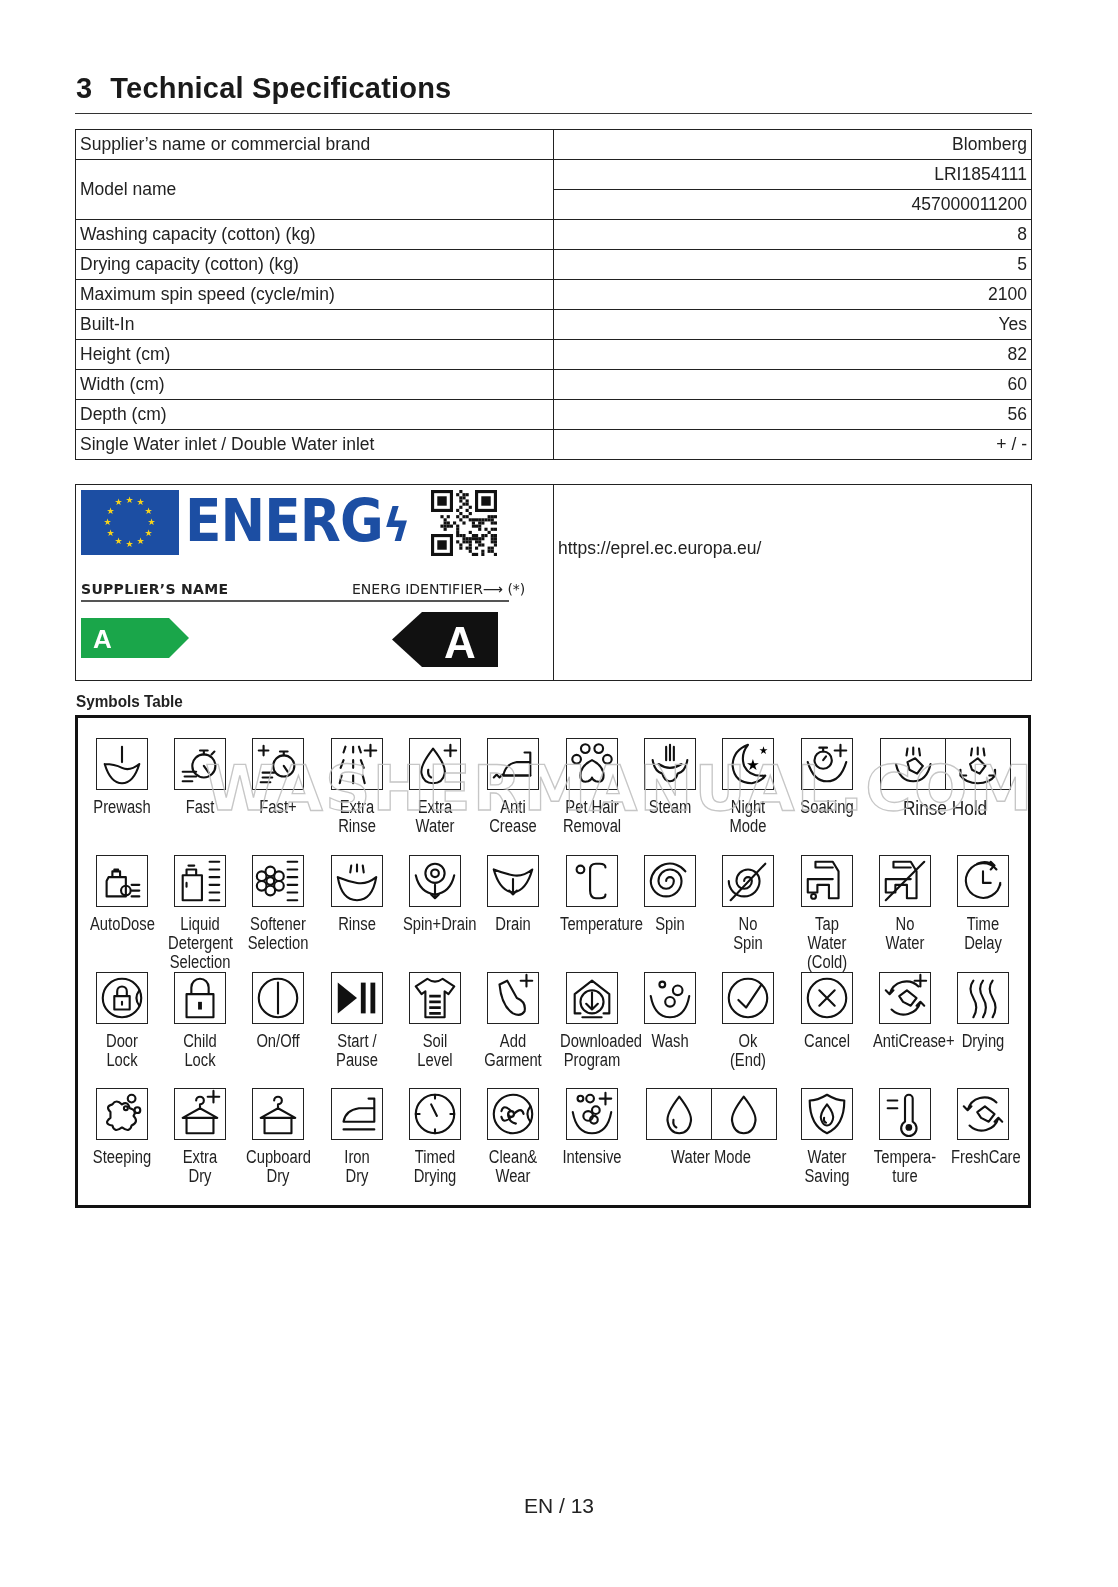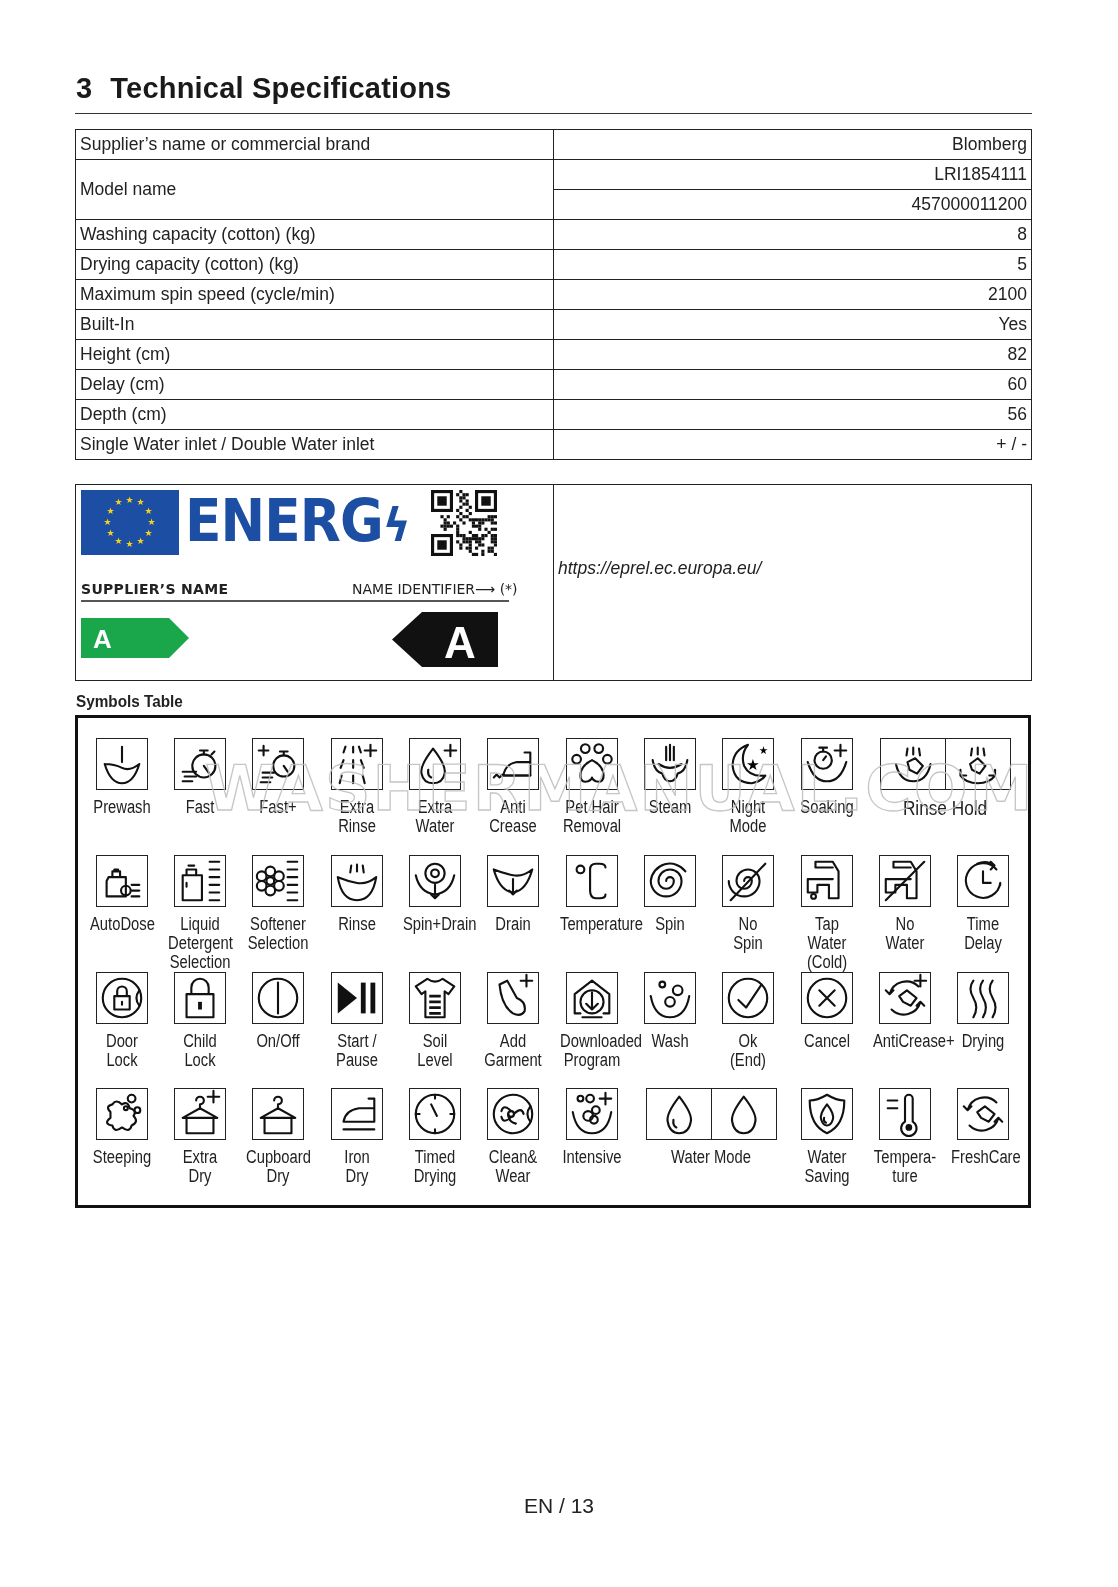--- a/index.html
+++ b/index.html
@@ -19,21 +19,21 @@
   .eu-flag { position: absolute; left: 5px; top: 5px; width: 98px; height: 65px; background: #1c4ea3; }
   .eu-flag .star { position: absolute; color: #f6d21c; font-size: 9px; line-height: 9px; }
   .energ-word { position: absolute; left: 109px; top: 2px; font-size: 58px; font-weight: bold; color: #1c4ea3; letter-spacing: -1px; font-family: "DejaVu Sans", sans-serif; transform: scaleX(0.92); transform-origin: left; }
   .qr { position: absolute; left: 355px; top: 5px; width: 66px; height: 66px; }
   .supplier-lbl { position: absolute; left: 5px; top: 96px; font-size: 14px; font-weight: bold; font-family: "DejaVu Sans", sans-serif; letter-spacing: 0.3px; }
   .model-lbl { position: absolute; left: 276px; top: 96px; font-size: 14px; font-family: "DejaVu Sans", sans-serif; }
   .model-lbl-rule { position: absolute; left: 5px; top: 115px; width: 428px; height: 1.5px; background: #555; }
   .class-green { position: absolute; left: 5px; top: 133px; width: 108px; height: 40px; }
   .class-black { position: absolute; left: 316px; top: 127px; width: 106px; height: 55px; }
   .energy-right { position: absolute; left: 482px; top: 48px; width: 470px; font-size: 17.5px; line-height: 22px; color: #222; }
-  .energy-right .url { margin-top: 24px; display: block; font-style: italic; }
+  .energy-right .url { margin-top: 4px; display: block; }
 
   .symbols-title { position: absolute; left: 76px; top: 692px; font-size: 17px; font-weight: bold; font-family: "Liberation Sans Narrow", "Liberation Sans", sans-serif; transform: scaleX(0.9); transform-origin: left; }
   .symbols-box { position: absolute; left: 75px; top: 715px; width: 956px; height: 493px; border: 3px solid #111; box-sizing: border-box; }
   .sym { position: absolute; width: 78px; text-align: center; }
   .sym .ico { width: 52px; height: 52px; border: 1.5px solid #222; margin: 0 auto; box-sizing: border-box; display: block; background: #fff; }
   .sym .ico svg { width: 100%; height: 100%; display: block; }
   .sym .lab { font-family: "Liberation Sans", sans-serif; font-size: 18px; line-height: 19px; color: #222; transform: scaleX(0.82); margin-top: 8px; white-space: pre-line; }
   .sym.wide { width: 132px; }
   .sym.wide .ico { width: 131px; }
   .sym.wide .ico svg { width: 50%; float: left; }
@@ -75,21 +75,21 @@
   </tr>
   <tr>
     <td class="lbl">Built-In</td>
     <td class="val">Yes</td>
   </tr>
   <tr>
     <td class="lbl">Height (cm)</td>
     <td class="val">82</td>
   </tr>
   <tr>
-    <td class="lbl">Delay (cm)</td>
+    <td class="lbl">Width (cm)</td>
     <td class="val">60</td>
   </tr>
   <tr>
     <td class="lbl">Depth (cm)</td>
     <td class="val">56</td>
   </tr>
   <tr>
     <td class="lbl">Single Water inlet / Double Water inlet</td>
     <td class="val">+ / -</td>
   </tr>
@@ -223,21 +223,21 @@
         <rect x="1" y="1" width="5" height="5" fill="#fff"></rect>
         <rect x="2" y="2" width="3" height="3" fill="#111"></rect>
         <rect x="14" y="0" width="7" height="7" fill="#111"></rect>
         <rect x="15" y="1" width="5" height="5" fill="#fff"></rect>
         <rect x="16" y="2" width="3" height="3" fill="#111"></rect>
         <rect x="0" y="14" width="7" height="7" fill="#111"></rect>
         <rect x="1" y="15" width="5" height="5" fill="#fff"></rect>
         <rect x="2" y="16" width="3" height="3" fill="#111"></rect>
       </svg>
     <div class="supplier-lbl">SUPPLIER’S NAME</div>
-    <div class="model-lbl"><span>NAME IDENTIFIER</span><span>⟶</span> <span>(*)</span></div>
+    <div class="model-lbl"><span>ENERG IDENTIFIER</span><span>⟶</span> <span>(*)</span></div>
     <div class="model-lbl-rule"></div>
     <div class="class-green">
       <svg width="108" height="40" viewBox="0 0 108 40">
           <polygon points="0,0 88,0 108,20 88,40 0,40" fill="#1aa64a"></polygon>
         <text x="12" y="30" font-family="Liberation Sans, sans-serif" font-weight="bold" font-size="26" fill="#fff">A</text>
         </svg>
     </div>
     <div class="class-black">
       <svg width="106" height="55" viewBox="0 0 106 55">
           <polygon points="0,27.5 30,0 106,0 106,55 30,55" fill="#111"></polygon>

